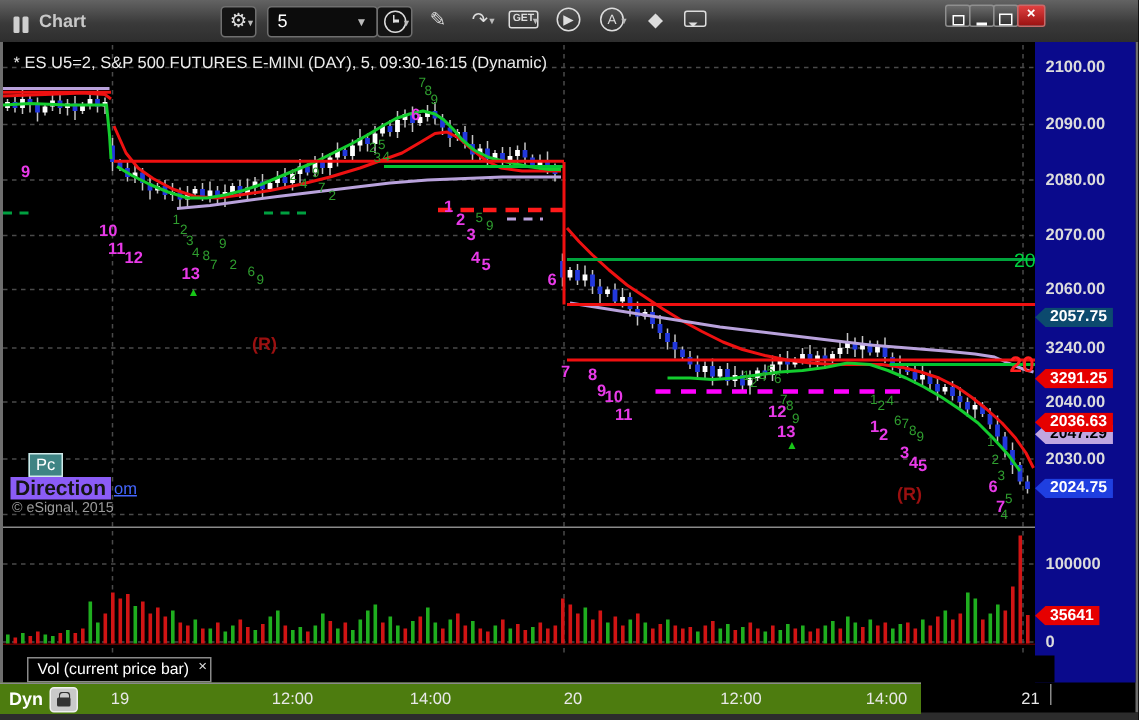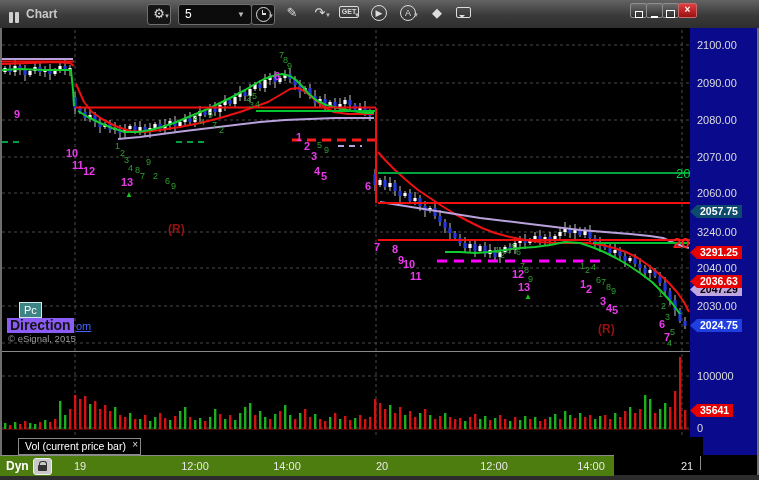--- a/index.html
+++ b/index.html
@@ -54,21 +54,21 @@
   .ovl{position:absolute;z-index:5;}
   #chartTitle{left:9px;top:36px;color:#ececec;font-size:11px;}
   #pcBox{left:19px;top:302px;background:#3f8484;border:1px solid #cfe9e9;color:#fff;
      font-size:11px;padding:0 4px;height:14px;line-height:14px;}
   #dirBox{left:7px;top:318px;background:#8b5cf6;color:#151515;font-size:14px;font-weight:bold;
      height:15px;line-height:15px;padding:0 3px;}
   #omLink{left:76px;top:320px;color:#4466ff;font-size:11px;text-decoration:underline;cursor:pointer;}
   #copyr{left:8px;top:333px;color:#9a9a9a;font-size:9.5px;}
   
   #paxis{position:absolute;left:690px;top:28px;width:67px;height:427px;background:#0a0a8c;}
-  .ptick{position:absolute;left:7px;color:#dcdcdc;font-size:11px;}
+  .ptick{position:absolute;left:7px;color:#dcdcdc;font-size:11px;font-weight:bold;}
   .badge{position:absolute;left:0;color:#fff;font-size:10.5px;font-weight:bold;height:13px;
      line-height:13px;padding:0 4px 0 10px;clip-path:polygon(0 50%,7px 0,100% 0,100% 100%,7px 100%);}
   
   #tabrow{position:absolute;left:2px;top:437px;width:688px;height:18px;background:#000;z-index:6;margin-left:13px;}
   #volTab{position:absolute;left:3px;top:1px;height:15px;border:1px solid #8a8a8a;background:#000;
      color:#fff;font-size:10.5px;line-height:15px;padding:0 14px 0 6px;}
   #volTabClose{position:absolute;right:2px;top:-2px;color:#ddd;font-size:10px;cursor:pointer;}
   
   #taxis{position:absolute;left:0px;top:455px;width:614px;height:20px;background:#4d7c0f;
      border-top:1px solid #8a8a8a;z-index:6;}
@@ -637,20 +637,21 @@
       <text x="168" y="233" fill="#9b1010" font-size="12" font-family="&quot;Liberation Sans&quot;,sans-serif" font-weight="bold">(R)</text>
       <text x="598" y="333" fill="#9b1010" font-size="12" font-family="&quot;Liberation Sans&quot;,sans-serif" font-weight="bold">(R)</text>
       <text x="676" y="178" fill="#00d040" font-size="13" font-family="&quot;Liberation Sans&quot;,sans-serif" font-weight="normal">20</text>
       <text x="673" y="248" fill="#ff2020" font-size="15" font-family="&quot;Liberation Sans&quot;,sans-serif" font-weight="bold">20</text>
     </svg>
 
   <div class="edge" id="edgeL"></div>
   <div class="edge" id="edgeR"></div>
   <div id="bottomstrip"></div>
 
+  <div class="ovl" id="chartTitle">* ES U5=2, S&amp;P 500 FUTURES E-MINI (DAY), 5, 09:30-16:15 (Dynamic)</div>
   <div class="ovl" id="pcBox">Pc</div>
   <div class="ovl" id="dirBox">Direction</div>
   <div class="ovl" id="omLink">om</div>
   <div class="ovl" id="copyr">© eSignal, 2015</div>
 
   <div id="paxis">
       <div class="ptick" style="top: 11px;">2100.00</div>
       <div class="ptick" style="top: 49px;">2090.00</div>
       <div class="ptick" style="top: 86px;">2080.00</div>
       <div class="ptick" style="top: 123px;">2070.00</div>

